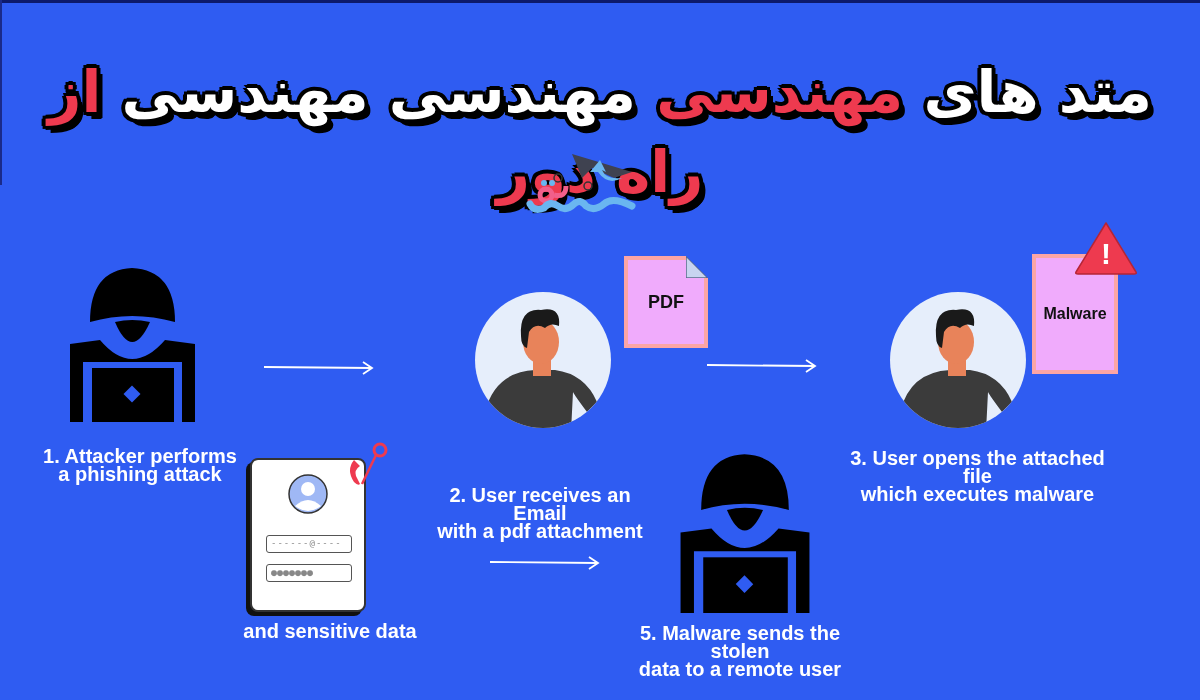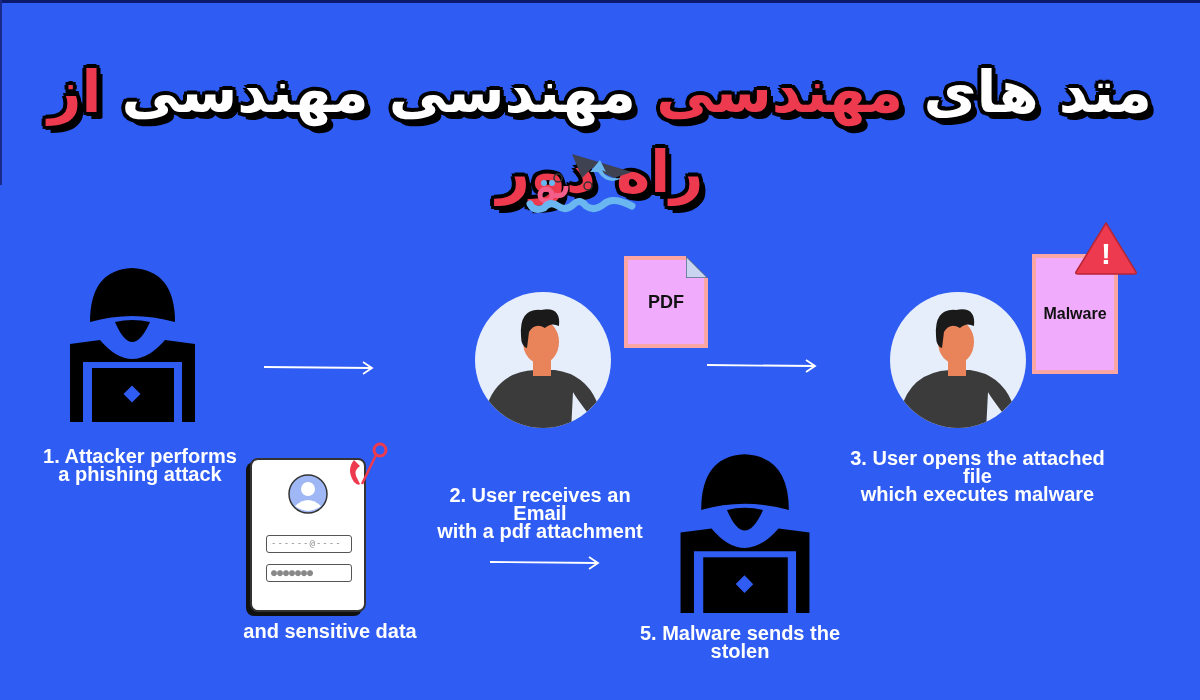--- a/index.html
+++ b/index.html
@@ -133,13 +133,14 @@
   <svg width="130" height="165" viewBox="0 0 125 160">
     <path d="M20,60 Q20,8 62,6 Q105,8 105,60 Q62,48 20,60 Z" fill="#000"></path>
     <path d="M45,60 Q62,100 80,60 Q62,56 45,60 Z" fill="#000"></path>
     <path d="M0,82 L30,78 Q62,116 95,78 L125,82 L125,160 L112,160 L112,100 L13,100 L13,160 L0,160 Z" fill="#000"></path>
     <rect x="22" y="106" width="82" height="54" fill="#000"></rect>
     <rect x="56" y="126" width="12" height="12" fill="#2f5cf2" transform="rotate(45 62 132)"></rect>
   </svg>
 </div>
 <div class="step-label" style="left:620px; top:624px; width:240px;">
   <div>5. Malware sends the stolen</div>
+  <div>data to a remote user</div>
 </div>
 
 </body></html>

